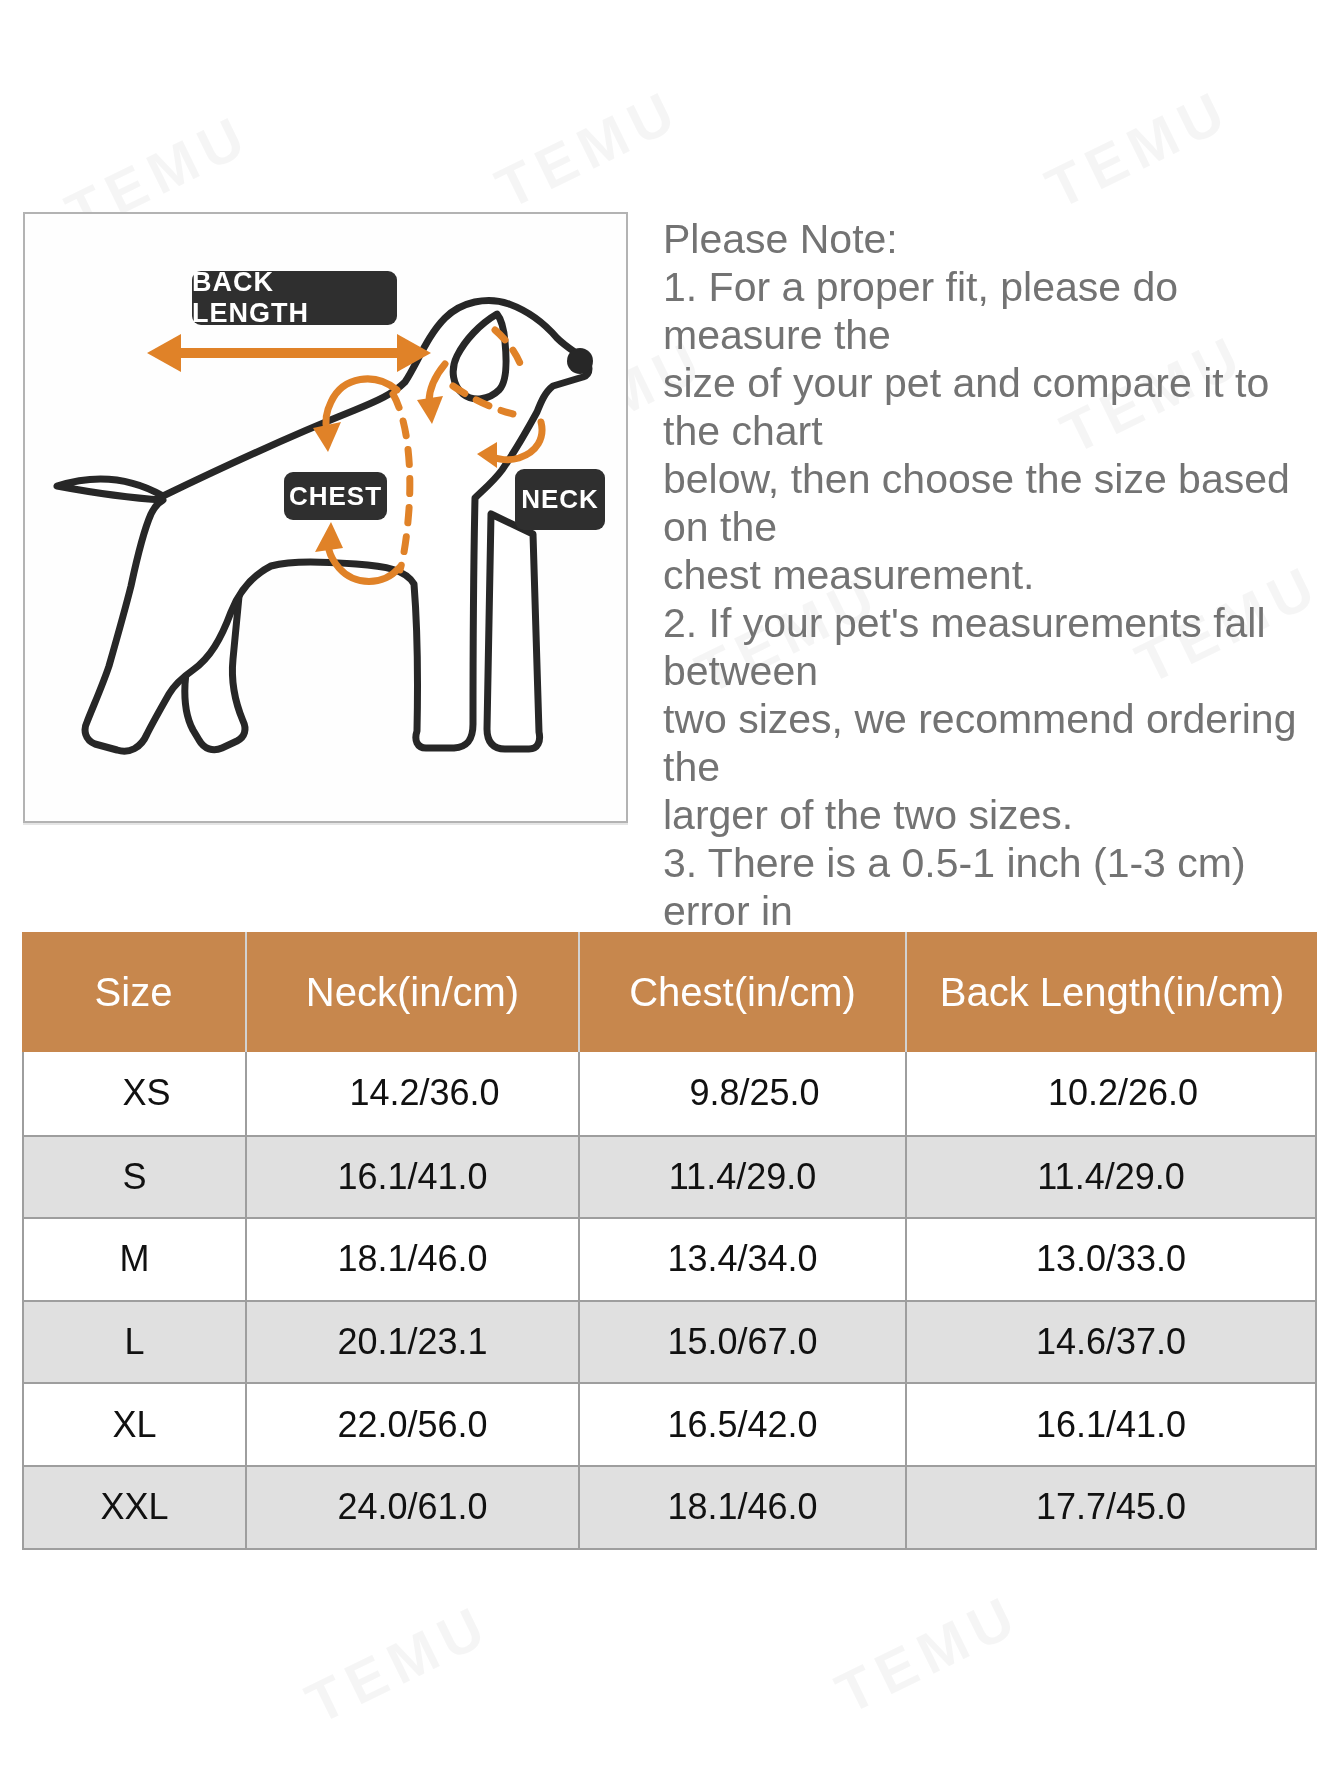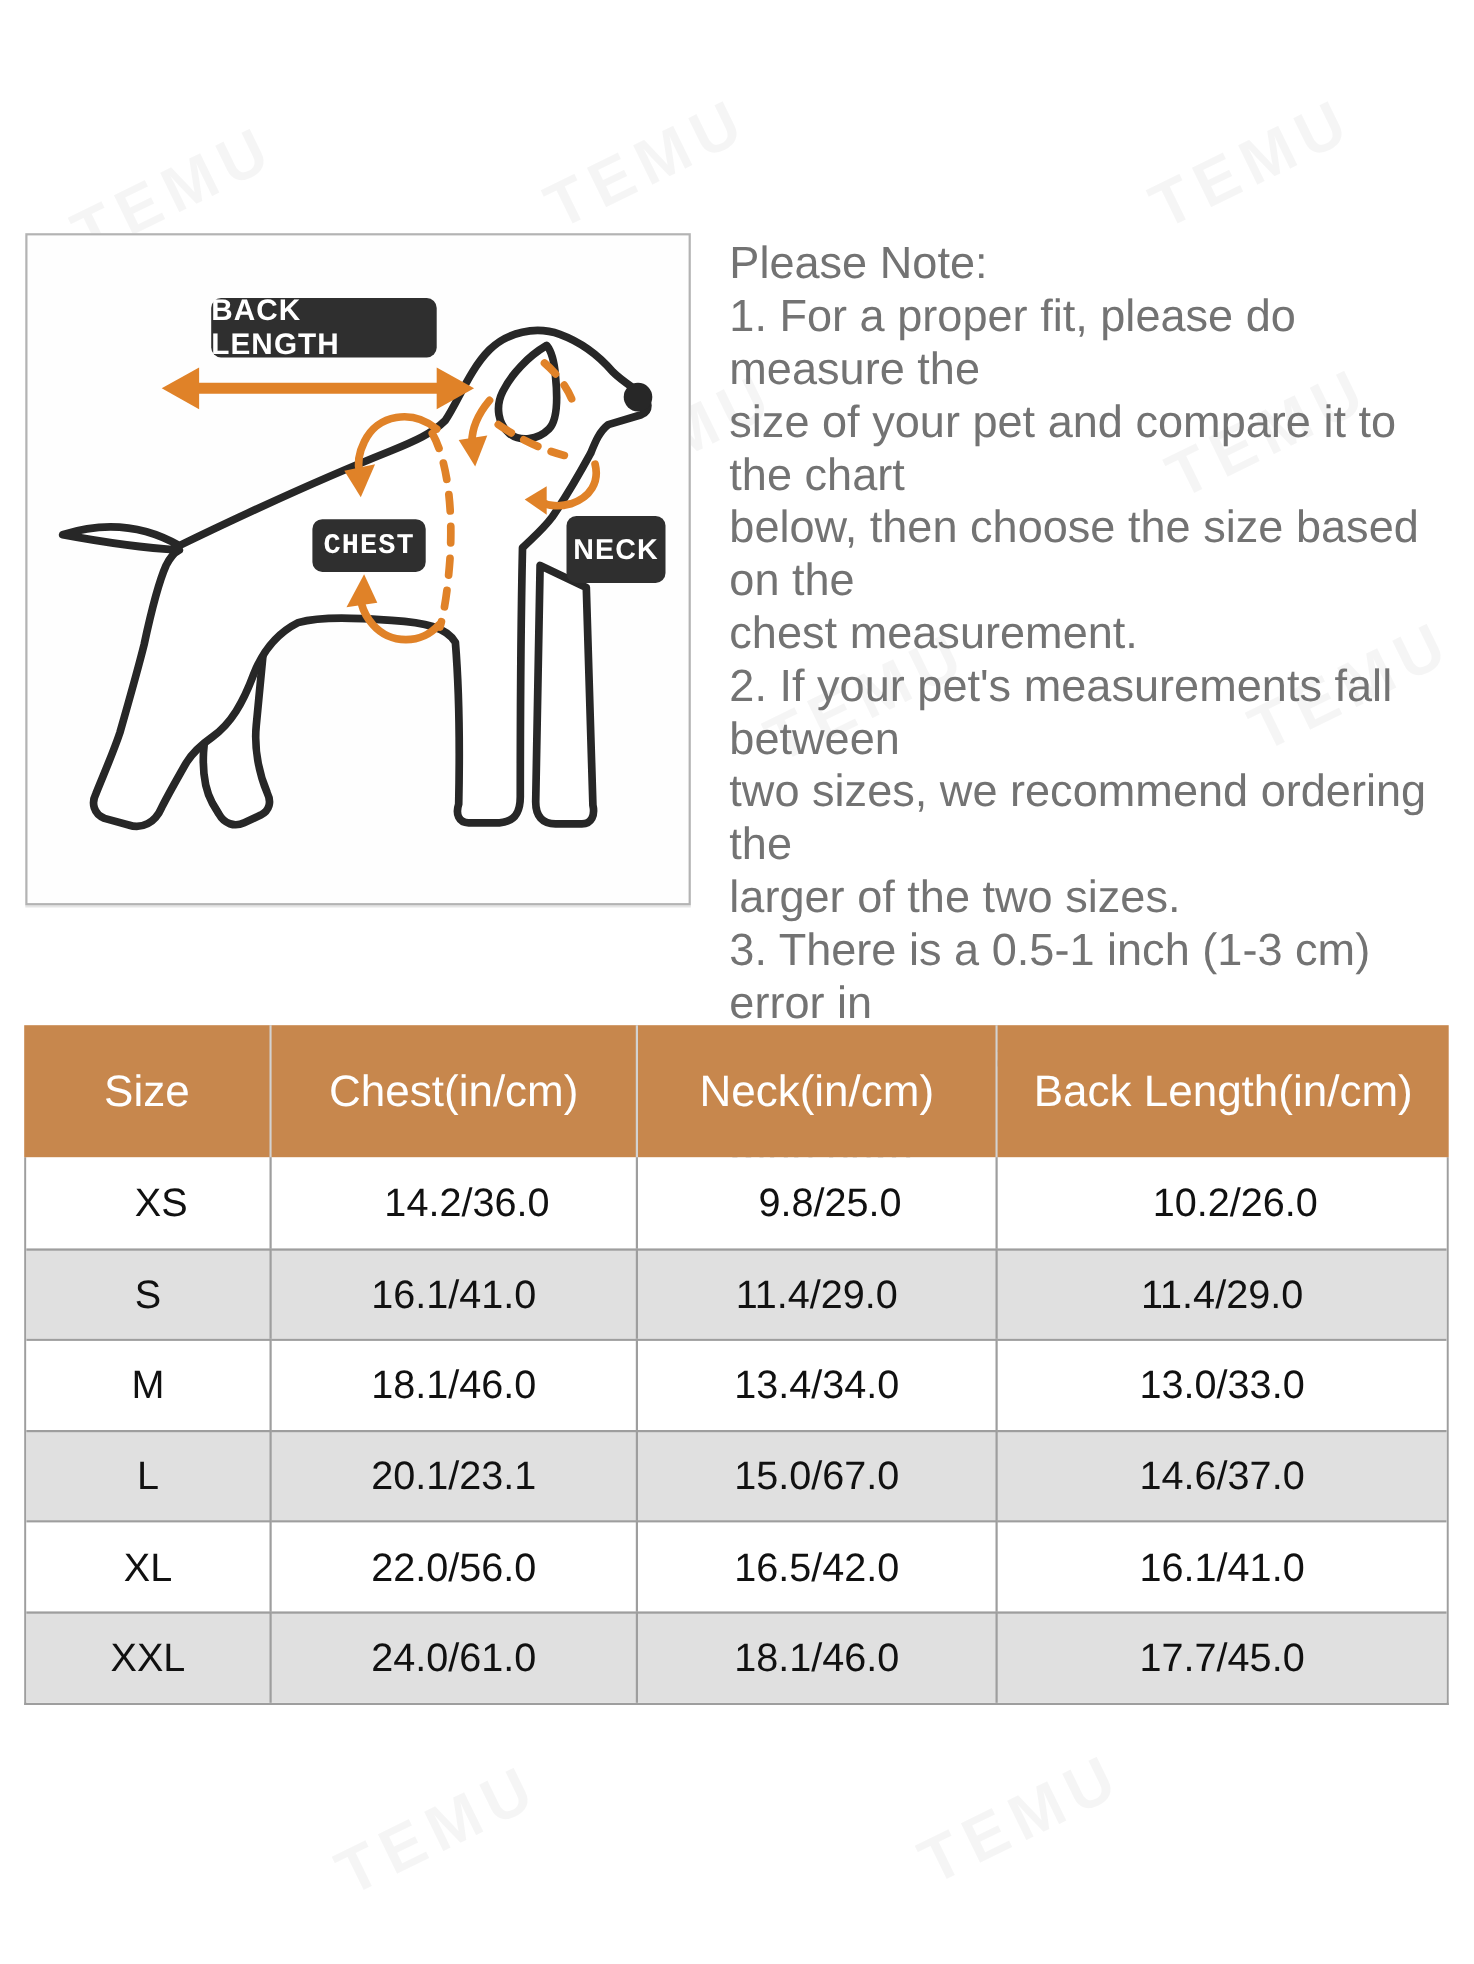--- a/index.html
+++ b/index.html
@@ -31,21 +31,21 @@
     border:2px solid #b3b3b3;background:#fefefe;z-index:1;
     box-shadow:0 2px 0 rgba(0,0,0,0.10);box-sizing:border-box;
   }
   .diagram-box svg{position:absolute;left:0;top:0;}
   .tag{
     position:absolute;background:#2f2f2f;color:#ffffff;font-weight:bold;
     border-radius:9px;display:flex;align-items:center;justify-content:center;
     letter-spacing:1px;z-index:3;
   }
   .tag-backlength{left:167px;top:57px;width:205px;height:54px;font-size:27px;}
-  .tag-chest{left:259px;top:258px;width:103px;height:48px;font-size:26px;font-family:Liberation Mono, monospace;}
+  .tag-chest{left:259px;top:258px;width:103px;height:48px;font-size:26px;}
   .tag-neck{left:490px;top:255px;width:90px;height:61px;font-size:26px;}
 
   
   .note{
     position:absolute;left:663px;top:215px;width:645px;z-index:1;
     font-size:41px;line-height:48px;color:#737373;
   }
   .note-body{white-space:pre-line;}
 
   
@@ -171,22 +171,22 @@
 larger of the two sizes.
 3. There is a 0.5-1 inch (1-3 cm) error in
 manual measurements. Individual wear
 may vary.
 This is only a suggested size guide.</div>
 </div>
 
 <div class="tbl">
   <div class="tbl-header">
     <div class="th">Size</div>
+    <div class="th">Neck(in/cm)</div>
     <div class="th">Chest(in/cm)</div>
-    <div class="th">Neck(in/cm)</div>
     <div class="th">Back Length(in/cm)</div>
   </div>
   <div class="tbl-body">
     <div class="row">
       <div class="td">XS</div>
       <div class="td">14.2/36.0</div>
       <div class="td">9.8/25.0</div>
       <div class="td">10.2/26.0</div>
     </div>
     <div class="row">

